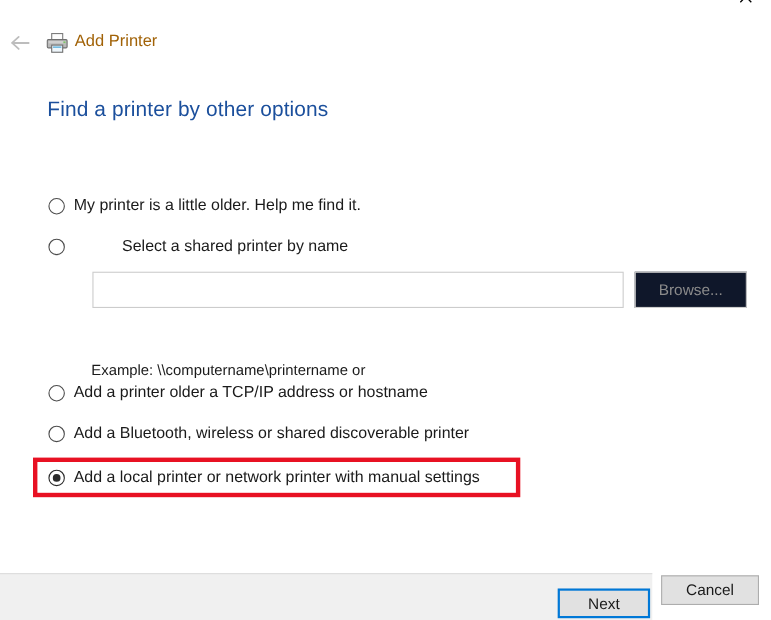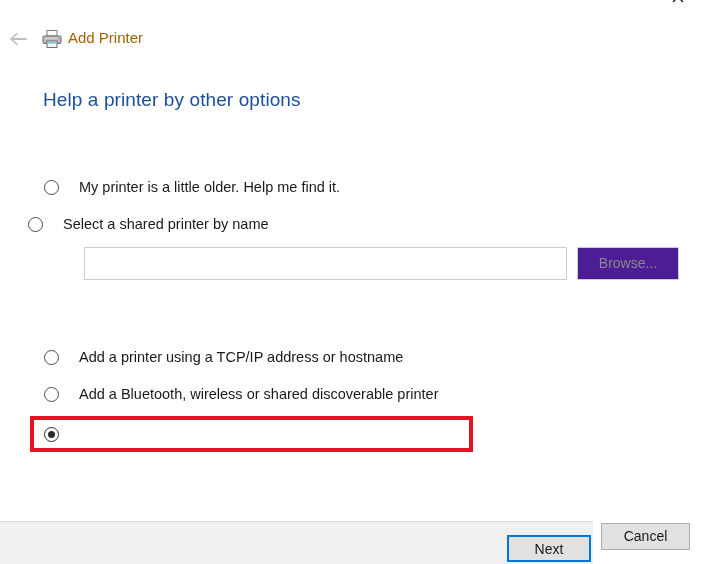--- a/index.html
+++ b/index.html
@@ -75,21 +75,21 @@
   .option {
     position: absolute;
     display: flex;
     align-items: center;
     height: 20px;
     white-space: nowrap;
   }
   .option-label {
     font-size: 14.5px;
     color: #1a1a1a;
-    margin-left: 20px;
+    margin-left: 8px;
     line-height: 18px;
   }
   .radio {
     width: 15px; height: 15px;
     border: 1.4px solid #4c4c4c;
     border-radius: 50%;
     box-sizing: border-box;
     background: #ffffff;
     flex: 0 0 auto;
     position: relative;
@@ -99,21 +99,21 @@
     content: "";
     position: absolute;
     left: 50%; top: 50%;
     width: 7px; height: 7px;
     margin-left: -3.5px; margin-top: -3.5px;
     border-radius: 50%;
     background: #2b2b2b;
   }
 
   #opt1 { left: 44px; top: 177px; }
-  #opt2 { left: 28px; top: 214px; }
+  #opt2 { left: 44px; top: 214px; gap: 44px; }
   #opt3 { left: 44px; top: 347px; }
   #opt4 { left: 44px; top: 384px; }
   #opt5 { left: 44px; top: 424px; }
 
   
   .name-input {
     position: absolute;
     left: 84px; top: 247px;
     width: 483px; height: 33px;
     box-sizing: border-box;
@@ -123,21 +123,21 @@
     font-size: 14px;
     color: #1a1a1a;
     padding: 0 6px;
     outline: none;
   }
   .browse-btn {
     position: absolute;
     left: 577px; top: 247px;
     width: 102px; height: 33px;
     box-sizing: border-box;
-    background: #4c1d95;
+    background: #0f172a;
     border: 1px solid #cdcdcd;
     color: #8a8a8a;
     font-family: "Liberation Sans", sans-serif;
     font-size: 14px;
     line-height: 31px;
     text-align: center;
     cursor: default;
   }
 
   .example-text {
@@ -218,51 +218,53 @@
       <rect x="3.2" y="9.2" width="15.6" height="2.2" fill="#cfcfcf"></rect>
       <rect x="6" y="13" width="10" height="6.5" fill="#eef6fb" stroke="#6f6f6f" stroke-width="1"></rect>
       <rect x="7.2" y="14.2" width="7.6" height="1.3" fill="#63b3dd"></rect>
       <rect x="16.6" y="9.6" width="2" height="1.6" fill="#7ec36a"></rect>
     </svg>
   </div>
 
   <div class="app-title">Add Printer</div>
 </div>
 
-<div class="page-heading">Help a printer by other options</div>
+<div class="page-heading">Find a printer by other options</div>
 
 <div class="option" id="opt1">
   <span class="radio"></span>
   <span class="option-label">My printer is a little older. Help me find it.</span>
 </div>
 
 <div class="option" id="opt2">
   <span class="radio"></span>
   <span class="option-label">Select a shared printer by name</span>
 </div>
 
 <input class="name-input" type="text" value="" style="">
 
 <div class="browse-btn">Browse...</div>
 
 <div class="example-text">
+  <div>Example: \\computername\printername or</div>
 </div>
 
 <div class="option" id="opt3">
   <span class="radio"></span>
-  <span class="option-label">Add a printer using a TCP/IP address or hostname</span>
+  <span class="option-label">Add a printer older a TCP/IP address or hostname</span>
 </div>
 
 <div class="option" id="opt4">
   <span class="radio"></span>
   <span class="option-label">Add a Bluetooth, wireless or shared discoverable printer</span>
 </div>
 
 <div class="option" id="opt5">
   <span class="radio checked"></span>
+  <span class="option-label">Add a local printer or network printer with manual settings</span>
 </div>
 
 <div class="highlight-box"></div>
 
 <div class="footer">
   <div class="btn btn-next">Next</div>
   <div class="btn btn-cancel">Cancel</div>
 </div>
 
 </body></html>

